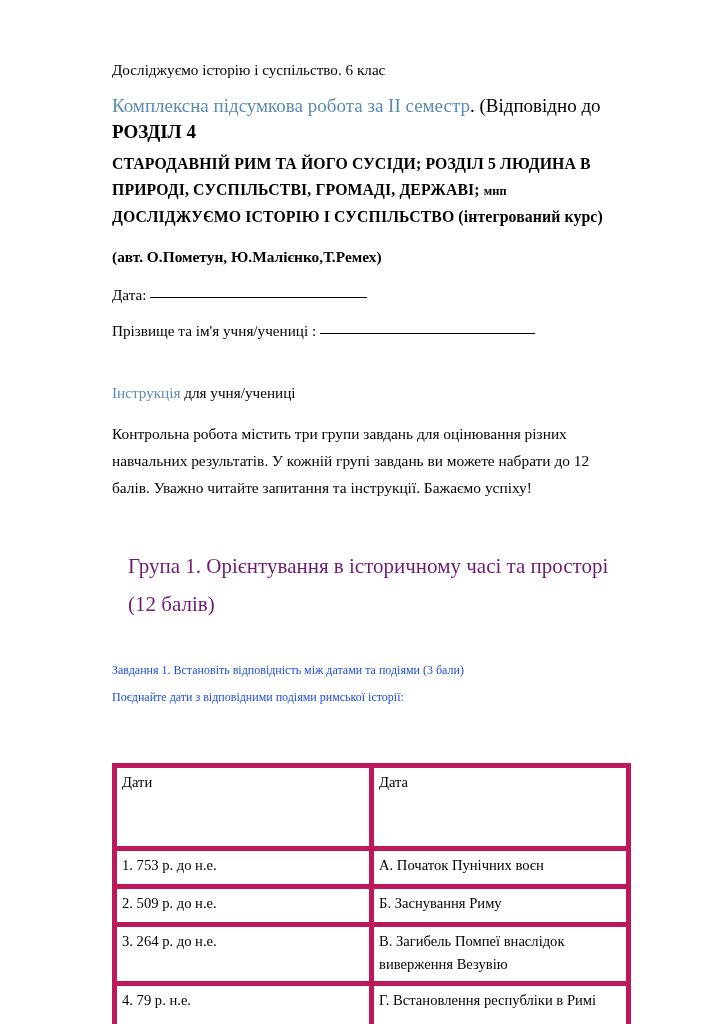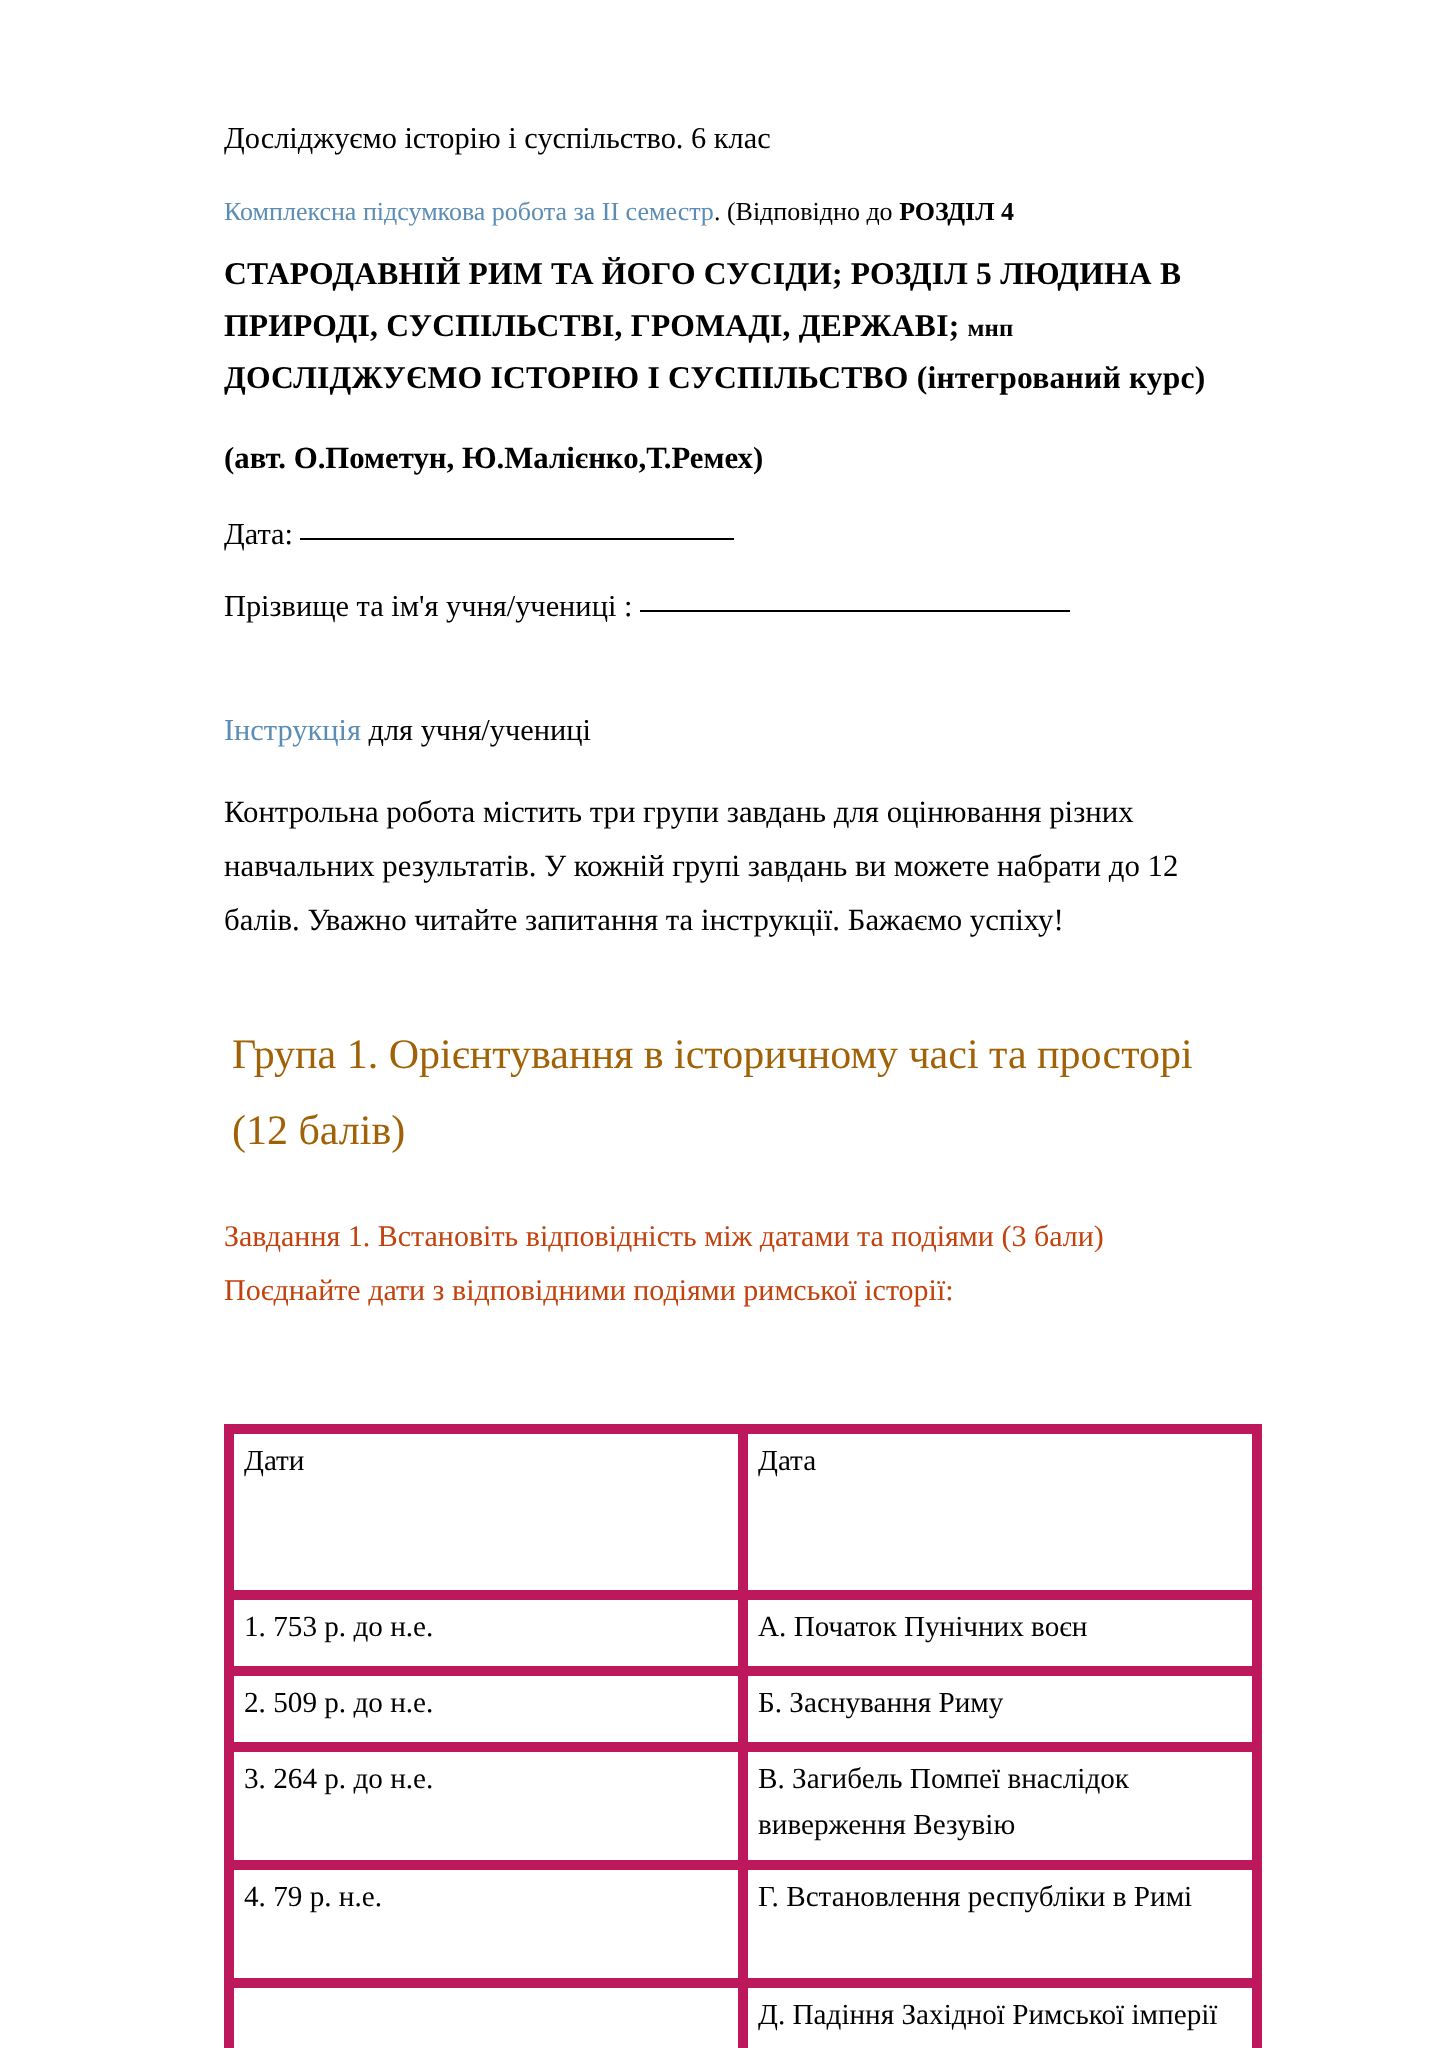--- a/index.html
+++ b/index.html
@@ -44,21 +44,21 @@
   .sp-10 { height: 10px; }
   .sp-14 { height: 14px; }
   .sp-18 { height: 18px; }
   .sp-30 { height: 30px; }
   .sp-34 { height: 34px; }
 
   .blue { color: #5b8cb4; }
   .bold { font-weight: bold; }
 
   .p-subtitle {
-    font-size: 13px;
+    font-size: 19px;
     line-height: 26px;
   }
 
   .p-heading-bold {
     font-size: 15.8px;
     line-height: 26px;
     font-weight: bold;
     letter-spacing: 0.1px;
   }
   .small-bold {
@@ -88,29 +88,29 @@
     line-height: 26px;
   }
   .p-body {
     font-size: 15.4px;
     line-height: 27px;
   }
 
   .group-heading {
     font-size: 21px;
     line-height: 38px;
-    color: #a16207;
+    color: #701a75;
     font-weight: normal;
-    margin: 4px;
+    margin: 16px;
   }
 
   .p-task {
-    font-size: 15px;
+    font-size: 12px;
     line-height: 27px;
-    color: #c2410c;
+    color: #1d4ed8;
   }
 
   
   table.match-table {
     border-collapse: collapse;
     width: 514px;
     table-layout: fixed;
     margin: 0;
   }
   table.match-table td {

